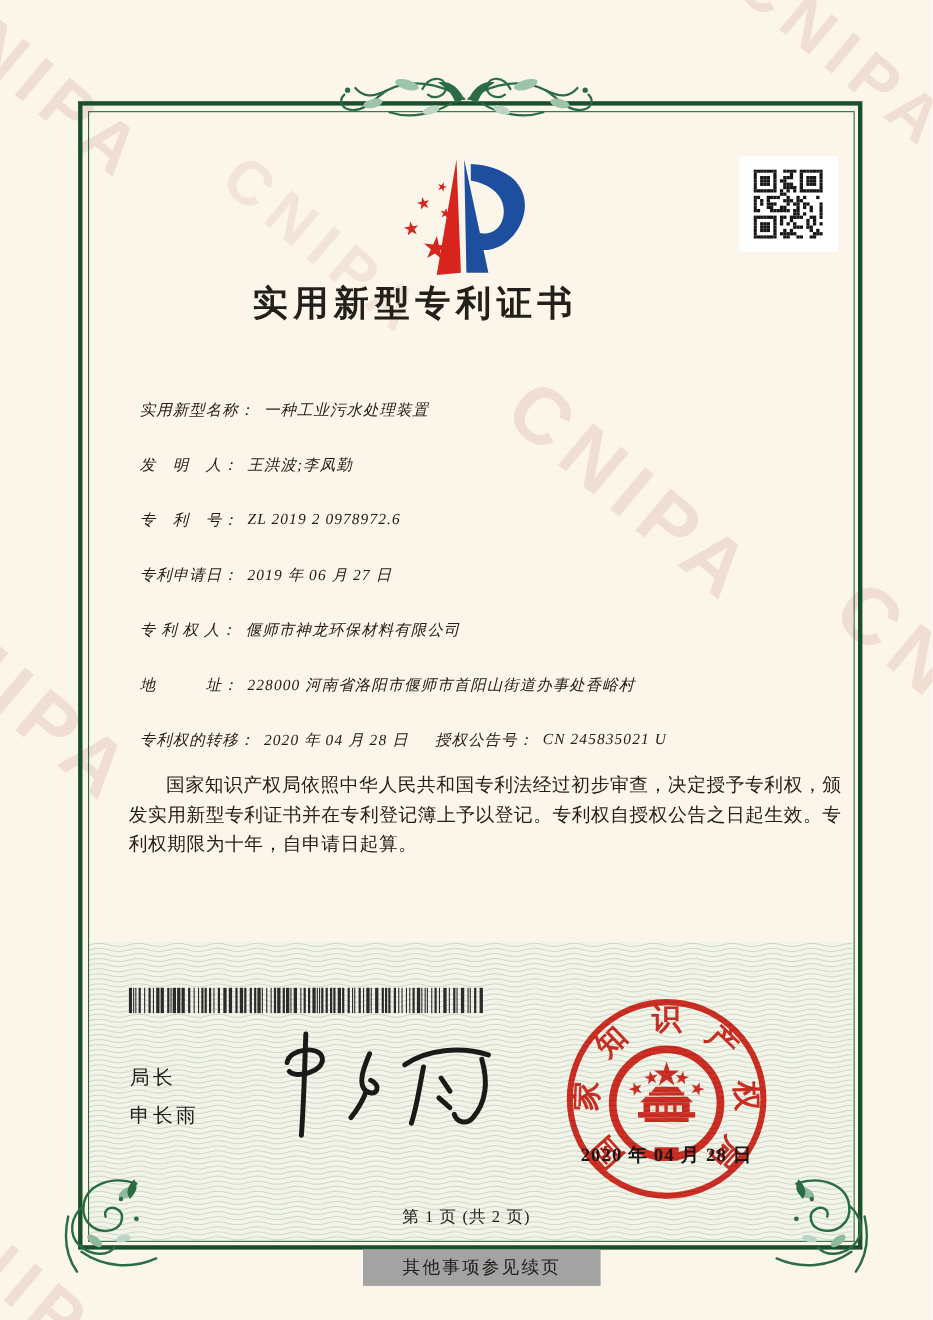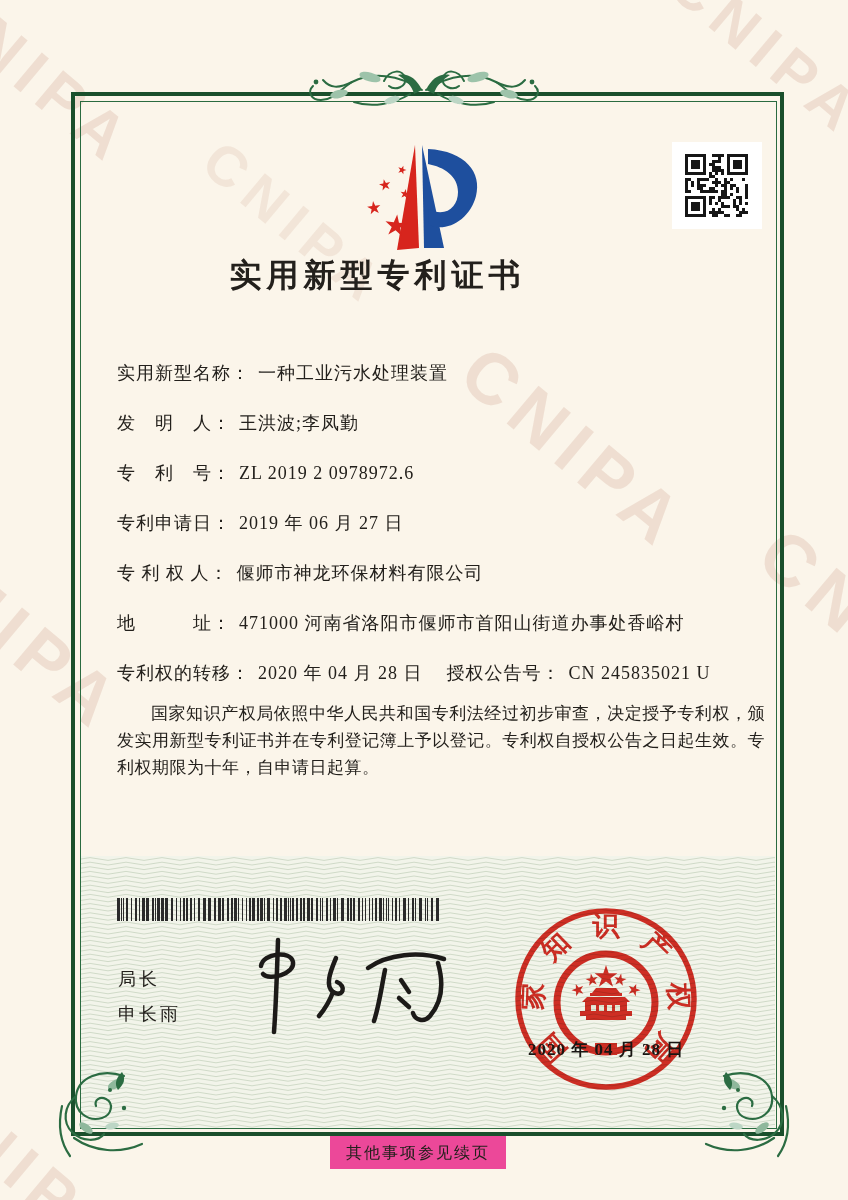--- a/index.html
+++ b/index.html
@@ -29,21 +29,21 @@
   #corner-l{left:54px;}
   #corner-r{left:698px;transform:scaleX(-1);}
   
   .cert-no{position:absolute;left:114px;top:146px;font-size:18px;letter-spacing:2px;}
   #logo{position:absolute;left:352px;top:140px;}
   .qr{position:absolute;left:672px;top:142px;width:90px;height:87px;background:#fff;}
   .qr svg{position:absolute;left:13px;top:12px;}
   .title{position:absolute;left:0;top:254px;width:755px;text-align:center;
          font-size:32px;font-weight:700;letter-spacing:5px;}
   
-  .fields{position:absolute;left:117px;top:348px;width:650px;font-size:18px;}
+  .fields{position:absolute;left:127px;top:348px;width:650px;font-size:14px;font-style:italic;}
   .frow{height:50px;display:flex;align-items:center;white-space:nowrap;}
   .flabel{letter-spacing:1px;}
   .fvalue{margin-left:8px;letter-spacing:1px;}
   .flabel2{margin-left:24px;}
   
   .body-text{position:absolute;left:117px;top:700px;width:648px;font-size:17px;
              line-height:27px;text-align:justify;letter-spacing:0.5px;}
   .body-text p{margin:0;text-indent:2em;}
   
   #barcode{position:absolute;left:117px;top:897px;}
@@ -51,21 +51,21 @@
   .director{position:absolute;left:118px;top:962px;font-family:Liberation Sans, sans-serif;
             font-size:18px;letter-spacing:3px;line-height:35px;}
   #sig{position:absolute;left:233px;top:936px;}
   
   #seal{position:absolute;left:509px;top:902px;mix-blend-mode:multiply;opacity:0.95;}
   .seal-date{position:absolute;left:508px;top:1038px;width:196px;text-align:center;
              font-size:17px;font-weight:700;letter-spacing:1px;color:#191613;}
   
   .page-num{position:absolute;left:0;top:1097px;width:848px;text-align:center;
             font-size:15px;letter-spacing:1px;}
-  .cont-strip{position:absolute;left:330px;top:1136px;width:176px;height:33px;background:#ec4899;
+  .cont-strip{position:absolute;left:330px;top:1136px;width:216px;height:33px;background:#a3a3a3;
               text-align:center;font-size:16px;letter-spacing:2px;line-height:33px;}
 </style>
 </head>
 <body>
 
 <div class="page">
 
   <div class="wm wm-a">CNIPA</div>
   <div class="wm wm-b">CNIPA</div>
   <div class="wm wm-c">CNIPA</div>
@@ -439,21 +439,21 @@
     <div class="frow">
       <span class="flabel">专利申请日：</span>
       <span class="fvalue">2019 年 06 月 27 日</span>
     </div>
     <div class="frow">
       <span class="flabel">专 利 权 人：</span>
       <span class="fvalue">偃师市神龙环保材料有限公司</span>
     </div>
     <div class="frow">
       <span class="flabel">地　　　址：</span>
-      <span class="fvalue">471000 河南省洛阳市偃师市首阳山街道办事处香峪村</span>
+      <span class="fvalue">228000 河南省洛阳市偃师市首阳山街道办事处香峪村</span>
     </div>
     <div class="frow">
       <span class="flabel">专利权的转移：</span>
       <span class="fvalue">2020 年 04 月 28 日</span>
       <span class="flabel flabel2">授权公告号：</span>
       <span class="fvalue">CN 245835021 U</span>
     </div>
   </div>
 
   <div class="body-text">
@@ -595,15 +595,16 @@
       <rect x="-15" y="2" width="5" height="6" fill="#f3f4ec"></rect>
       <rect x="-7" y="2" width="5" height="6" fill="#f3f4ec"></rect>
       <rect x="1" y="2" width="5" height="6" fill="#f3f4ec"></rect>
       <rect x="9" y="2" width="5" height="6" fill="#f3f4ec"></rect>
       <rect x="-26" y="8" width="52" height="5"></rect>
       <rect x="-20" y="13" width="40" height="4"></rect>
     </g>
   </svg>
   <div class="seal-date">2020 年 04 月 28 日</div>
 
+  <div class="page-num">第 1 页 (共 2 页)</div>
   <div class="cont-strip">其他事项参见续页</div>
 
 </div>
 
 </body></html>

